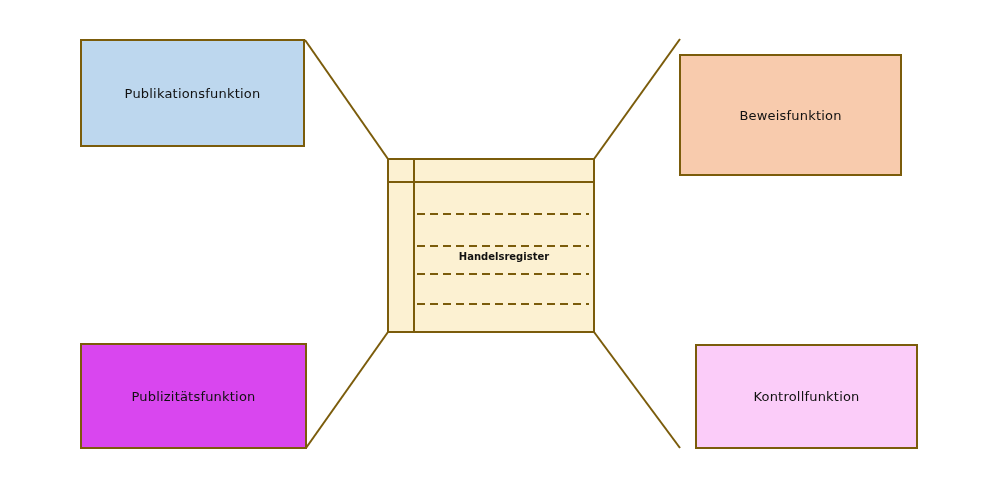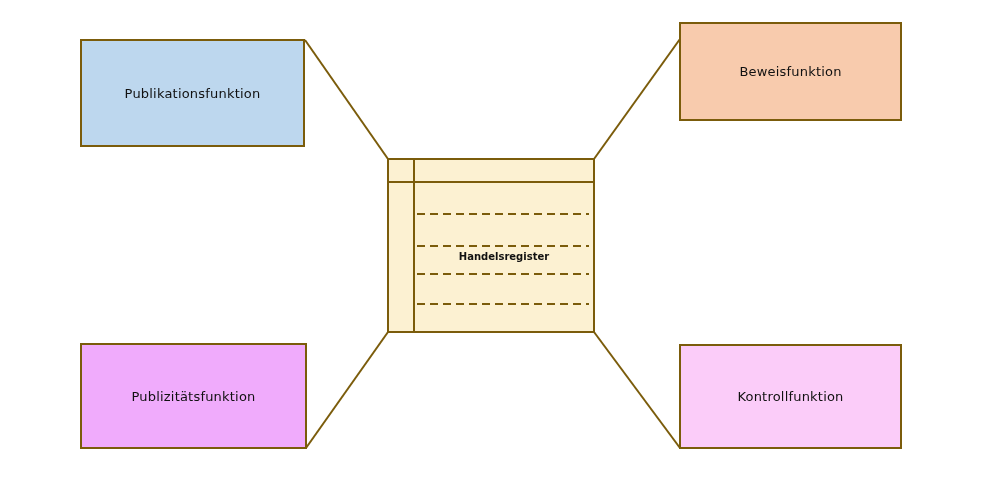--- a/index.html
+++ b/index.html
@@ -28,23 +28,23 @@
     position:absolute;
     border:2px solid var(--border);
     display:flex;align-items:center;justify-content:center;
     text-align:center;
   }
   .node-label{
     font-weight:normal;font-size:13px;color:var(--text);
     letter-spacing:.2px;
   }
   .node-tl{left:80px;top:39px;width:225px;height:108px;}
-  .node-tr{left:679px;top:22px;width:223px;height:99px;}
+  .node-tr{left:679px;top:54px;width:223px;height:122px;}
   .node-bl{left:80px;top:343px;width:227px;height:106px;}
-  .node-br{left:679px;top:344px;width:223px;height:105px;}
+  .node-br{left:695px;top:344px;width:223px;height:105px;}
   .center-shape{
     position:absolute;left:387px;top:158px;width:208px;height:175px;
     background:var(--center-fill);
     border:2px solid var(--border);
   }
   .spine{
     position:absolute;left:24px;top:0;bottom:0;width:2px;
     background:var(--border);
   }
   .header-line{
@@ -78,21 +78,21 @@
   </svg>
 
   <div class="node node-tl" style="background-color: rgb(189, 215, 238);">
     <span class="node-label">Publikationsfunktion</span>
   </div>
 
   <div class="node node-tr" style="background-color: rgb(248, 203, 173);">
     <span class="node-label">Beweisfunktion</span>
   </div>
 
-  <div class="node node-bl" style="background-color: #f0abfc;">
+  <div class="node node-bl" style="background-color: #d946ef;">
     <span class="node-label">Publizitätsfunktion</span>
   </div>
 
   <div class="node node-br" style="background-color: rgb(251, 204, 249);">
     <span class="node-label">Kontrollfunktion</span>
   </div>
 
   <div class="center-shape">
     <div class="spine"></div>
     <div class="header-line"></div>

